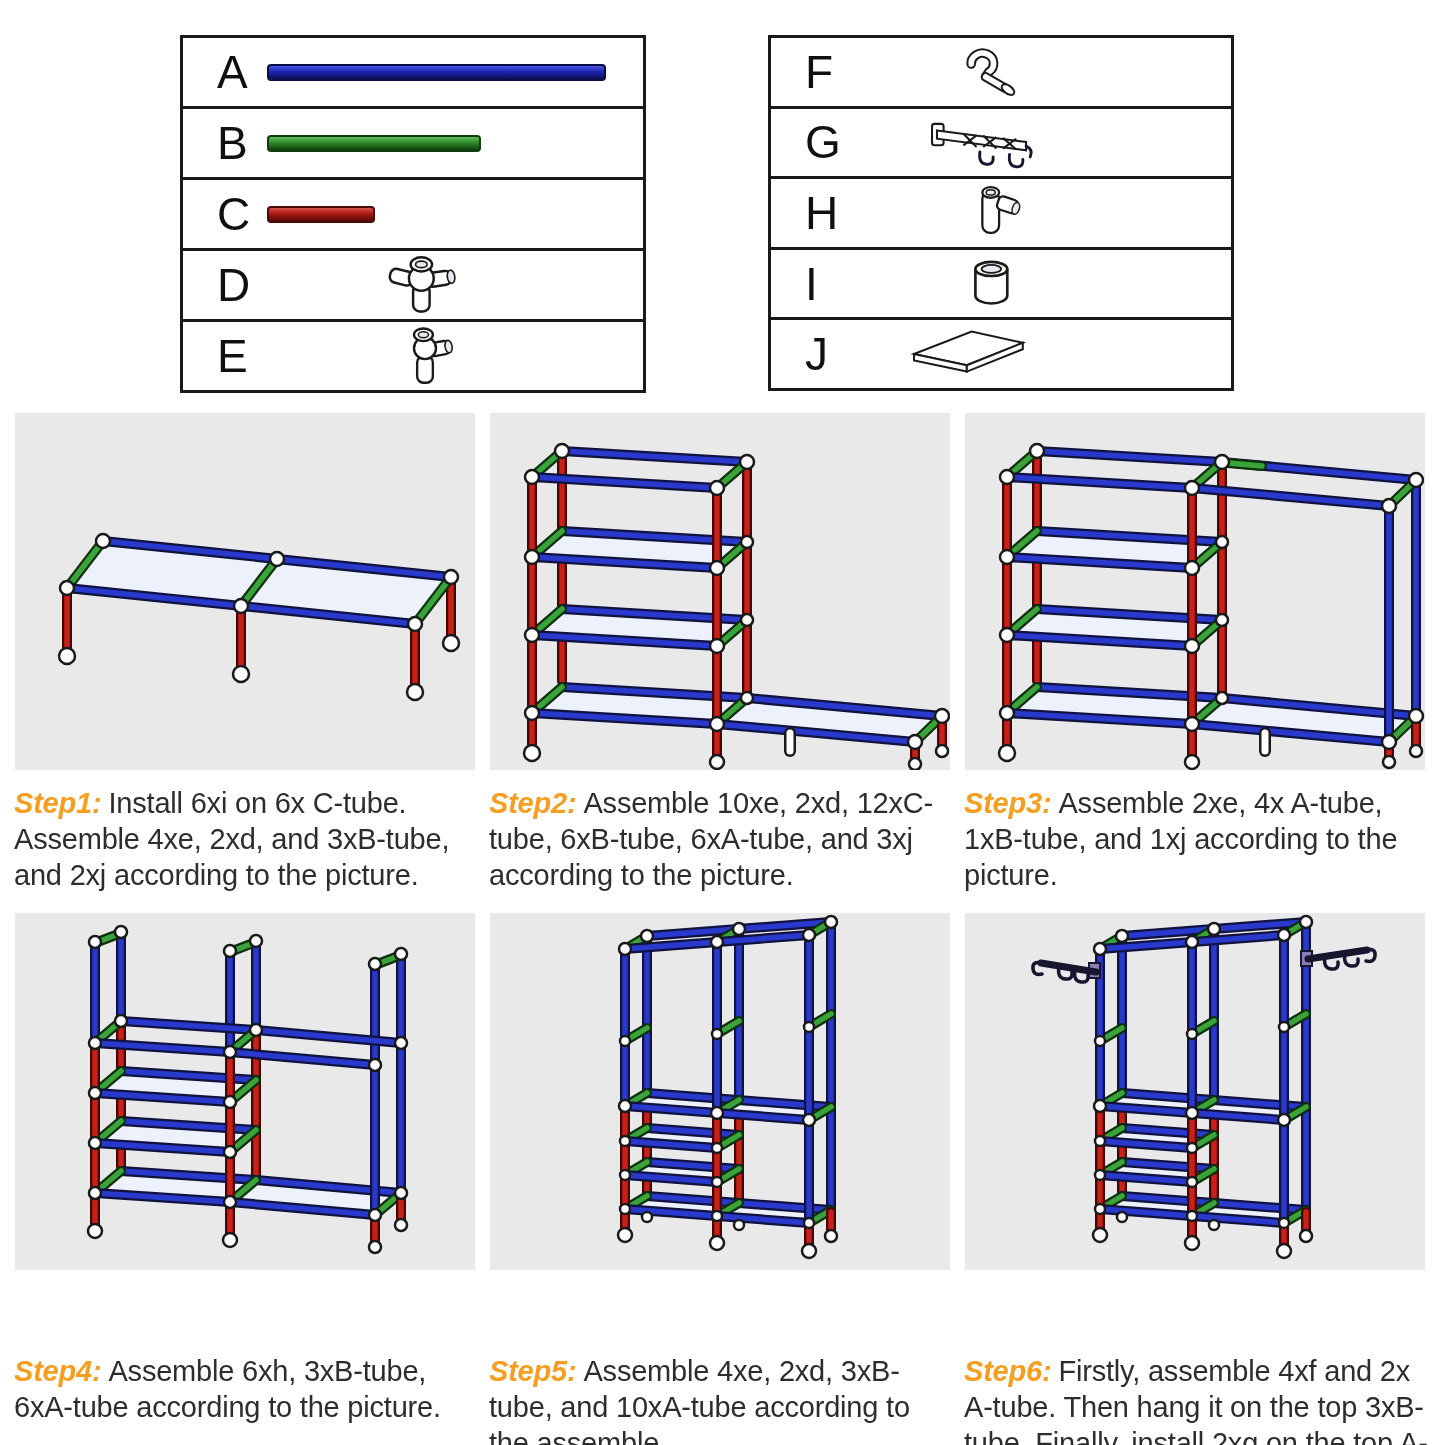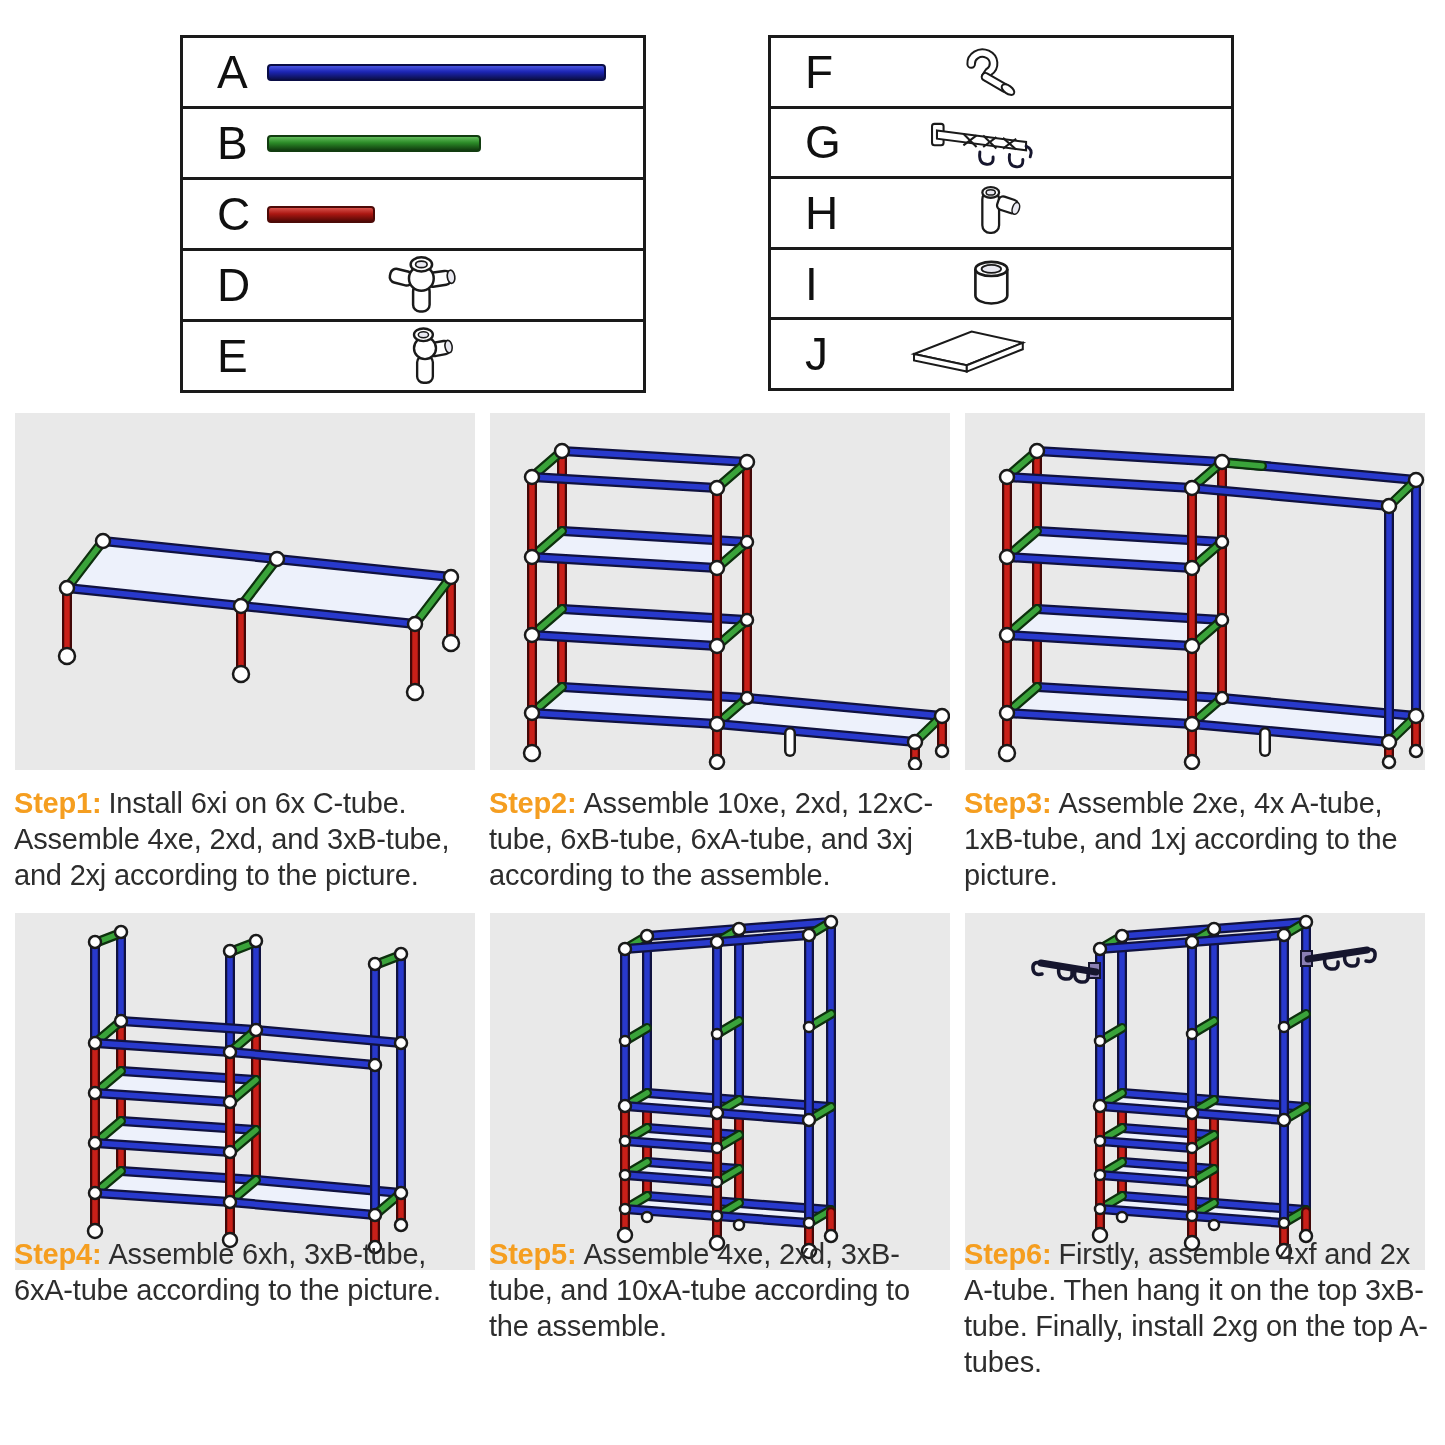--- a/index.html
+++ b/index.html
@@ -42,23 +42,23 @@
   .ir{stroke:#c92019;stroke-width:5.5;fill:none;stroke-linecap:round;}
   .ow{stroke:#1a1a1a;stroke-width:12;fill:none;stroke-linecap:round;}
   .iw{stroke:#ffffff;stroke-width:7;fill:none;stroke-linecap:round;}
   .cn{fill:#fff;stroke:#1a1a1a;stroke-width:2.5;}
   .pnl{fill:#edf1fb;}
   .hang{stroke:#16162e;stroke-width:7;fill:none;stroke-linecap:round;}
   .hook{stroke:#16162e;stroke-width:3.5;fill:none;stroke-linecap:round;}
   .clamp{fill:#8a7fb3;stroke:#16162e;stroke-width:2;}
   
   .caption{position:absolute;width:468px;font-size:29px;line-height:1.24;letter-spacing:-0.2px;color:#2d2d2d;}
-  .cap-r1{top:786px;} .cap-r2{top:1237px;}
+  .cap-r1{top:786px;} .cap-r2{top:1354px;}
   .cap-c1{left:14px;} .cap-c2{left:489px;} .cap-c3{left:964px;}
-  .step-label{color:#f59e20;font-weight:700;margin-right:7px;}
+  .step-label{color:#f59e20;font-weight:700;margin-right:7px;font-style:italic;}
 </style>
 </head>
 <body>
 
 <div class="parts-table left">
   <div class="prow">
     <span class="plabel">A</span>
     <div class="pcell">
         <div class="bar a"></div>
       </div>
@@ -741,21 +741,21 @@
       <path class="hook" d="M380,41 q-2,11 6,12 q8,1 7,-7"></path>
       <path class="hook" d="M402,37 q9,-2 8,6 q-1,7 -9,5"></path>
     </g>
   </svg>
 </div>
 
 <div class="caption cap-r1 cap-c1">
   <span class="step-label">Step1:</span><span>Install 6xi on 6x C-tube. Assemble 4xe, 2xd, and 3xB-tube, and 2xj according to the picture.</span>
 </div>
 <div class="caption cap-r1 cap-c2">
-  <span class="step-label">Step2:</span><span>Assemble 10xe, 2xd, 12xC-tube, 6xB-tube, 6xA-tube, and 3xj according to the assemble.</span>
+  <span class="step-label">Step2:</span><span>Assemble 10xe, 2xd, 12xC-tube, 6xB-tube, 6xA-tube, and 3xj according to the picture.</span>
 </div>
 <div class="caption cap-r1 cap-c3">
   <span class="step-label">Step3:</span><span>Assemble 2xe, 4x A-tube, 1xB-tube, and 1xj according to the picture.</span>
 </div>
 <div class="caption cap-r2 cap-c1">
   <span class="step-label">Step4:</span><span>Assemble 6xh, 3xB-tube, 6xA-tube according to the picture.</span>
 </div>
 <div class="caption cap-r2 cap-c2">
   <span class="step-label">Step5:</span><span>Assemble 4xe, 2xd, 3xB-tube, and 10xA-tube according to the assemble.</span>
 </div>

